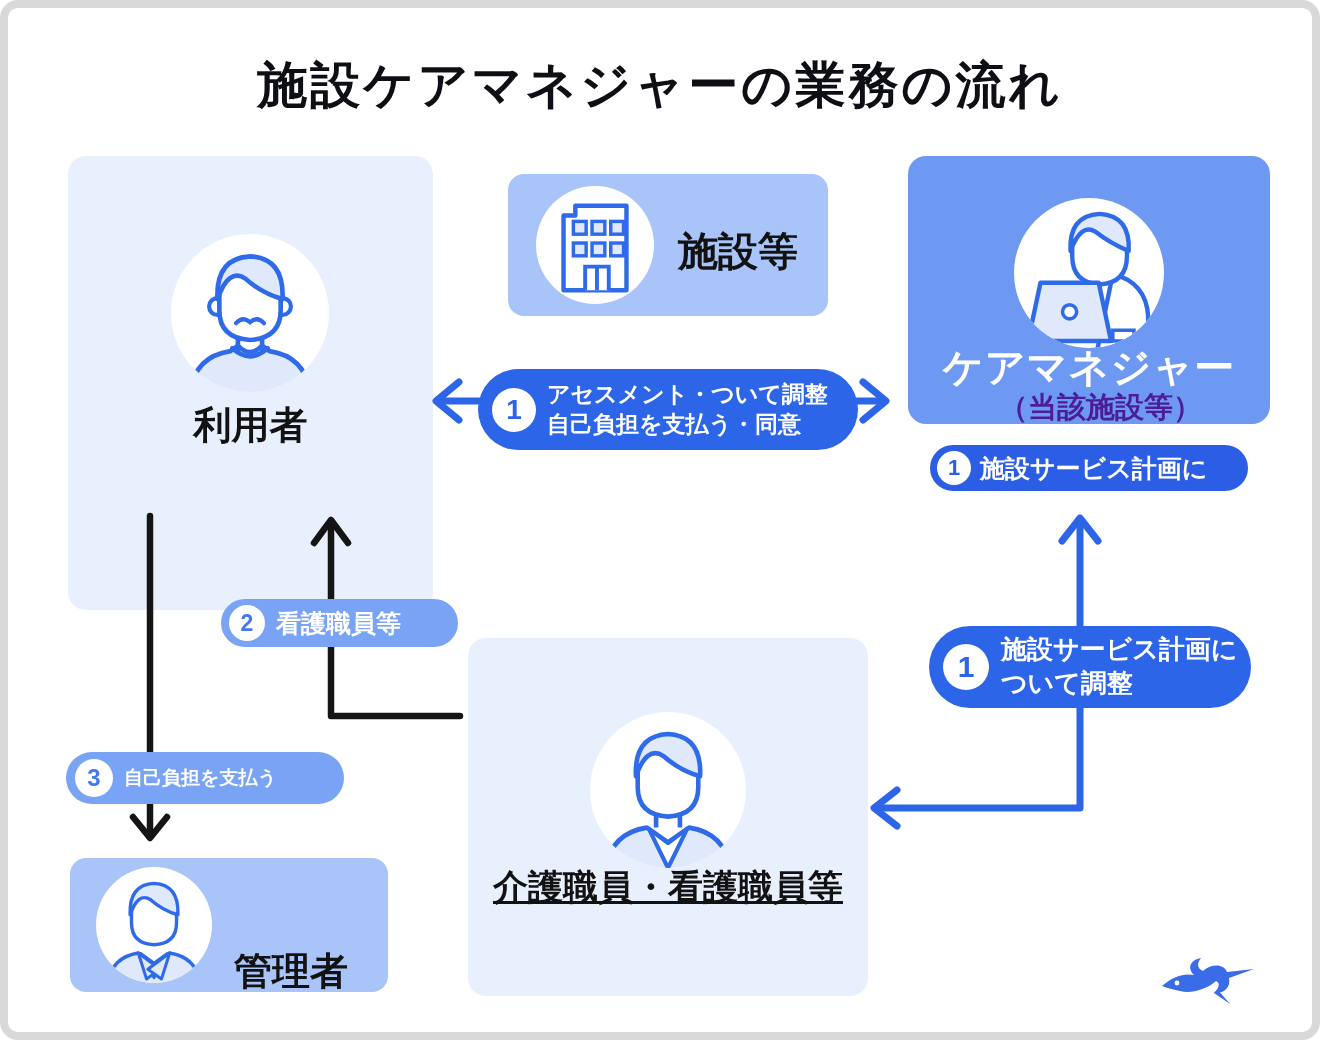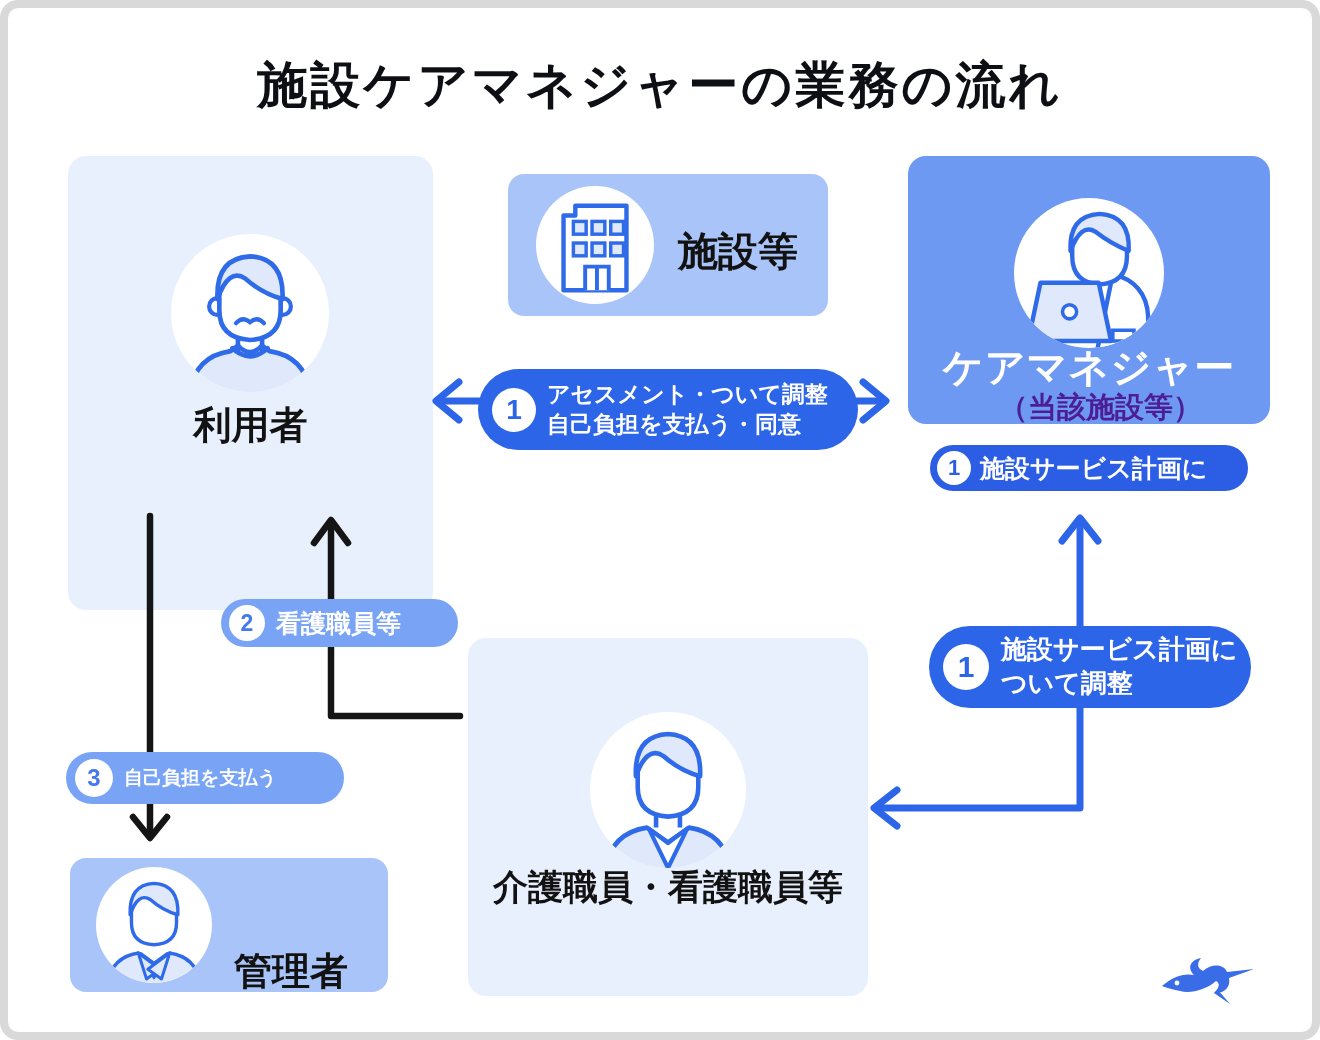--- a/index.html
+++ b/index.html
@@ -30,21 +30,21 @@
   .av-facility { left:28px;  top:12px;  width:118px; height:118px; }
   .av-cm       { left:106px; top:42px;  width:150px; height:150px; }
   .av-staff    { left:122px; top:74px;  width:156px; height:156px; }
   .av-manager  { left:26px;  top:9px;   width:116px; height:116px; }
 
   .box-label {
     position:absolute; left:0; width:100%; text-align:center;
     font-weight:800; color:#121212;
   }
   .lbl-user    { top:244px; font-size:38px; }
-  .lbl-staff   { top:226px; font-size:35px; }
+  .lbl-staff   { top:226px; font-size:35px;text-decoration:underline; }
   .lbl-facility{ position:absolute; left:170px; top:50px;  font-size:40px; font-weight:800; color:#121212; }
   .lbl-manager { position:absolute; left:164px; top:48px;  font-size:38px; font-weight:800; color:#121212;margin-top:40px; }
   .lbl-cm      { top:184px; font-size:40px; color:#ffffff; letter-spacing:1px; }
   .lbl-cm-sub  { top:232px; font-size:29px; color:#4c1d95; font-weight:700;padding-left:23px; }
 
   .pill {
     position:absolute; display:flex; align-items:center;
     color:#fff; font-weight:800; z-index:10;
   }
   .pill-num {

